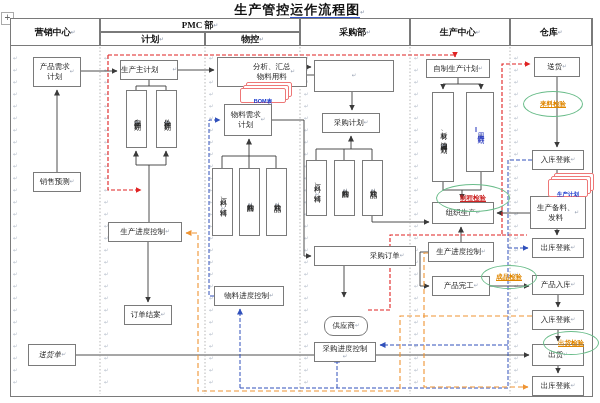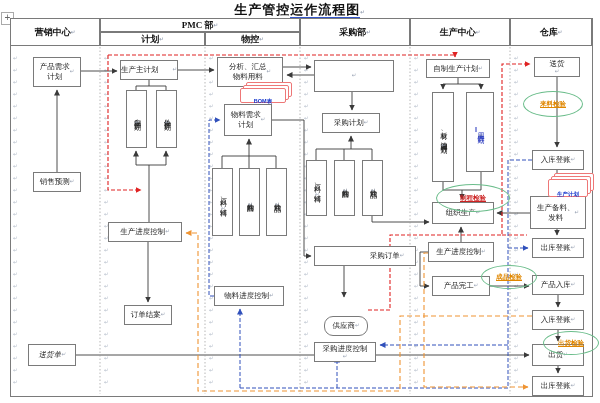--- a/index.html
+++ b/index.html
@@ -334,21 +334,21 @@
         <span class="pil">↵</span>
       </div>
       <div class="box" style="position: absolute; left: 108px; top: 222px; width: 72px; height: 18px;">
         <span class="lbl">生产进度控制</span>
         <span class="pil">↵</span>
       </div>
       <div class="box" style="position: absolute; left: 124px; top: 305px; width: 46px; height: 18px;">
         <span class="lbl">订单结案</span>
         <span class="pil">↵</span>
       </div>
-      <div class="box" style="position: absolute; left: 217px; top: 57px; width: 64px; height: 28px;">
+      <div class="box" style="position: absolute; left: 217px; top: 57px; width: 64px; height: 28px; padding-left: 24px;">
         <span class="lbl">分析、汇总
 物料用料</span>
         <span class="pil">↵</span>
       </div>
       <div class="box" style="position: absolute; left: 224px; top: 104px; width: 46px; height: 30px;">
         <span class="lbl">物料需求
 计划</span>
         <span class="pil">↵</span>
       </div>
       <div class="box v" style="position: absolute; left: 212px; top: 168px; width: 19px; height: 66px;">
@@ -415,21 +415,21 @@
         <span class="pil">↵</span>
       </div>
       <div class="box" style="position: absolute; left: 428px; top: 242px; width: 64px; height: 18px;">
         <span class="lbl">生产进度控制</span>
         <span class="pil">↵</span>
       </div>
       <div class="box" style="position: absolute; left: 432px; top: 276px; width: 56px; height: 18px;">
         <span class="lbl">产品完工</span>
         <span class="pil">↵</span>
       </div>
-      <div class="box" style="position: absolute; left: 534px; top: 57px; width: 44px; height: 18px; flex-direction: column;">
+      <div class="box" style="position: absolute; left: 534px; top: 57px; width: 44px; height: 18px;">
         <span class="lbl">送货</span>
         <span class="pil">↵</span>
       </div>
       <div class="box" style="position: absolute; left: 532px; top: 150px; width: 50px; height: 18px;">
         <span class="lbl">入库登账</span>
         <span class="pil">↵</span>
       </div>
       <div class="box" style="position: absolute; left: 530px; top: 196px; width: 54px; height: 31px;">
         <span class="lbl">生产备料、
 发料</span>

